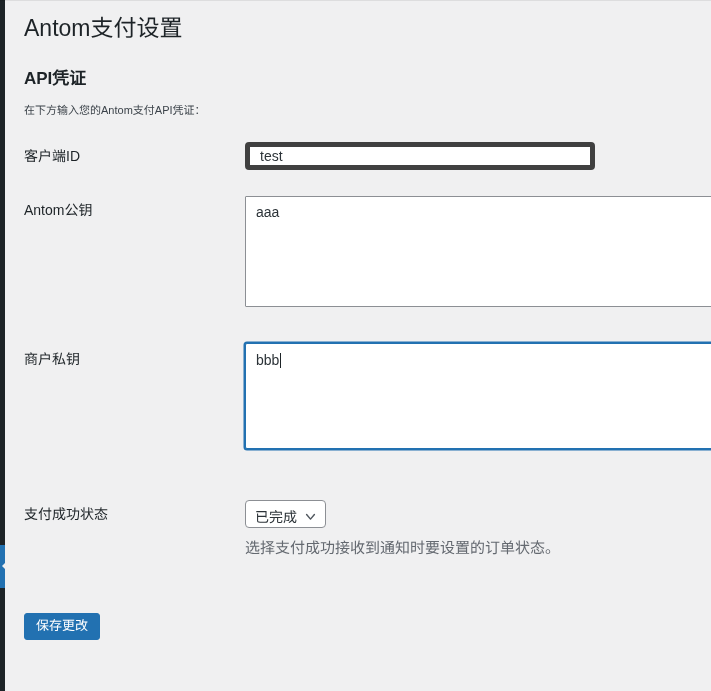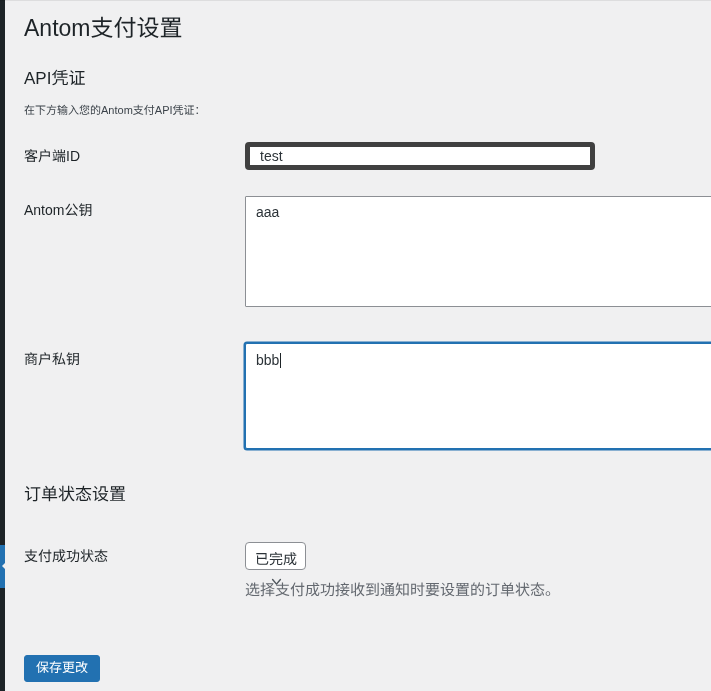--- a/index.html
+++ b/index.html
@@ -44,21 +44,21 @@
   }
   h1.page-title {
     font-size: 23px;
     font-weight: 400;
     color: #1d2327;
     line-height: 1.3;
     padding: 0 0 4px 0;
   }
   h2.section-heading {
     font-size: 17px;
-    font-weight: 400;
+    font-weight: 700;
     color: #1d2327;
     line-height: 1.3;
     margin-top: 20px;
   }
   p.section-intro {
     margin-top: 13px;
     font-size: 11px;
     color: #3c434a;
     line-height: 1.4;
   }
@@ -134,21 +134,20 @@
     gap: 7px;
     height: 28px;
     padding: 5px 8px 0 9px;
     background: #fff;
     border: 1px solid #8c8f94;
     border-radius: 4px;
     font-size: 14px;
     color: #2c3338;
     cursor: pointer;
     user-select: none;
-    flex-direction: column;
   }
   .select-box svg { display: block; }
   p.description {
     margin-top: 9px;
     font-size: 15px;
     color: #646970;
     line-height: 1.4;
   }
   .submit { margin-top: 40px; }
   .button-primary {
@@ -200,21 +199,20 @@
 
     <div class="form-row row-privkey">
       <div class="th">商户私钥</div>
       <div class="td">
         <div class="textarea-focused"><span>bbb</span><span class="caret"></span></div>
       </div>
     </div>
 
   </div>
 
-  <h2 class="section-heading">订单状态设置</h2>
 
   <div class="form-table">
     <div class="form-row row-status">
       <div class="th">支付成功状态</div>
       <div class="td">
         <div class="select-box">
           <span>已完成</span>
           <span>
             <svg width="13" height="13" viewBox="0 0 20 20">
               <polyline points="4,7 10,14 16,7" fill="none" stroke="#50575e" stroke-width="2.2" stroke-linecap="round" stroke-linejoin="round"></polyline>

